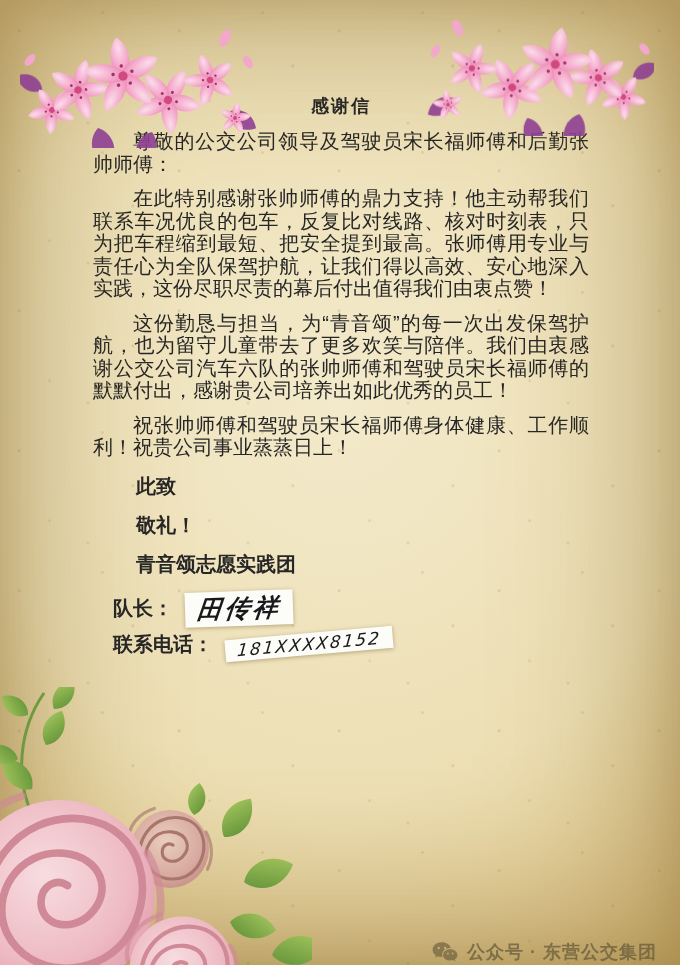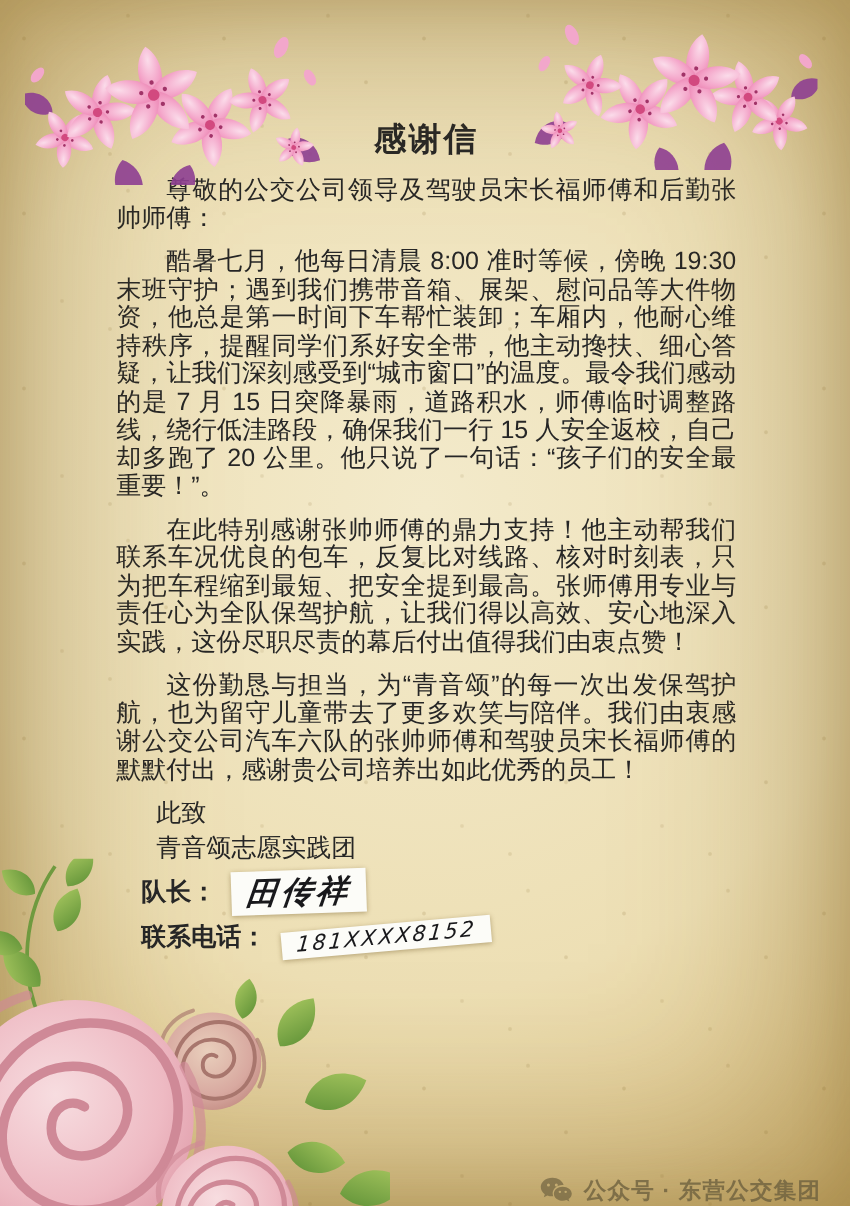--- a/index.html
+++ b/index.html
@@ -13,23 +13,23 @@
   .grain{position:absolute;inset:0;pointer-events:none;opacity:.18;
     background-image:
       radial-gradient(circle 2px at 12% 22%, rgba(120,90,30,.8) 0 1px, transparent 2px),
       radial-gradient(circle 2px at 64% 9%, rgba(120,90,30,.7) 0 1px, transparent 2px),
       radial-gradient(circle 2px at 83% 47%, rgba(120,90,30,.8) 0 1px, transparent 2px),
       radial-gradient(circle 2px at 31% 72%, rgba(120,90,30,.6) 0 1px, transparent 2px),
       radial-gradient(circle 2px at 55% 88%, rgba(120,90,30,.7) 0 1px, transparent 2px);
     background-size:160px 140px;}
   .deco{position:absolute;}
   .letter{position:absolute;left:81px;top:94px;width:520px;color:#262626;}
-  .title{margin:0 0 12px 0;text-align:center;font-size:26px;font-weight:bold;letter-spacing:2px;}
+  .title{margin:0 0 12px 0;text-align:center;font-size:18px;font-weight:bold;letter-spacing:2px;}
   .letter p{margin:12px;font-size:20px;line-height:22.5px;text-align:justify;text-indent:2em;font-weight:400;}
-  .close-line{margin:4px;font-size:20px;line-height:24px;padding-left:2em;font-weight:400;}
+  .close-line{margin:15px;font-size:20px;line-height:24px;padding-left:2em;font-weight:700;}
   .sig-row{display:flex;align-items:center;gap:12px;padding-left:2em;margin-top:5px;position:relative;z-index:3;}
   .sig-label{font-size:20px;font-weight:600;white-space:nowrap;text-align:right;}
   .sticker{display:inline-block;background:#fcfcf8;box-shadow:0 1px 4px rgba(90,65,15,.4);padding:1px 12px;}
   .hand{font-family:"DejaVu Sans",sans-serif;font-style:italic;color:#19191c;}
   .sign-sticker{transform:rotate(-2deg);}
   .sign-sticker .hand{font-size:25px;font-weight:600;letter-spacing:3px;transform:skewX(-8deg);display:inline-block;}
   .phone-sticker{transform:rotate(-5deg);}
   .phone-sticker .hand{font-size:17px;font-weight:500;letter-spacing:2px;display:inline-block;transform:skewX(-10deg);}
   .date-line{margin-top:20px;text-align:right;font-size:20px;font-weight:600;padding-right:4px;position:relative;z-index:3;}
   .footer{position:absolute;left:432px;bottom:1px;display:flex;align-items:center;gap:8px;
@@ -140,25 +140,26 @@
     </g>
     <g transform="translate(210,282) scale(1.05)">
       <circle r="50" fill="url(#roseGrad)"></circle>
         <use href="#spiral" stroke="#cf8997"></use>
     </g>
   </svg>
 
   <div class="letter">
     <h1 class="title">感谢信</h1>
     <p>尊敬的公交公司领导及驾驶员宋长福师傅和后勤张帅师傅：</p>
-    <p>酷暑七月，他每日清晨 8:00 准时等候，傍晚 19:30 末班守护；遇到我们携带音箱、展架、慰问品等大件物资，他总是第一时间下车帮忙装卸；车厢内，他耐心维持秩序，提醒同学们系好安全带，他主动搀扶、细心答疑，让我们深刻感受到“城市窗口”的温度。最令我们感动的是 7 月 15 日突降暴雨，道路积水，师傅临时调整路线，绕行低洼路段，确保我们一行 15 人安全返校，自己却多跑了 20 公里。他只说了一句话：“孩子们的安全最重要！”。</p>
     <p>在此特别感谢张帅师傅的鼎力支持！他主动帮我们联系车况优良的包车，反复比对线路、核对时刻表，只为把车程缩到最短、把安全提到最高。张师傅用专业与责任心为全队保驾护航，让我们得以高效、安心地深入实践，这份尽职尽责的幕后付出值得我们由衷点赞！</p>
     <p>这份勤恳与担当，为“青音颂”的每一次出发保驾护航，也为留守儿童带去了更多欢笑与陪伴。我们由衷感谢公交公司汽车六队的张帅师傅和驾驶员宋长福师傅的默默付出，感谢贵公司培养出如此优秀的员工！</p>
+    <p>祝张帅师傅和驾驶员宋长福师傅身体健康、工作顺利！祝贵公司事业蒸蒸日上！</p>
 
     <div class="close-line">此致</div>
+    <div class="close-line">敬礼！</div>
     <div class="close-line">青音颂志愿实践团</div>
 
     <div class="sig-row">
       <span class="sig-label">队长：</span>
       <span class="sticker sign-sticker">
         <span class="hand">田传祥</span>
       </span>
     </div>
 
     <div class="sig-row">

